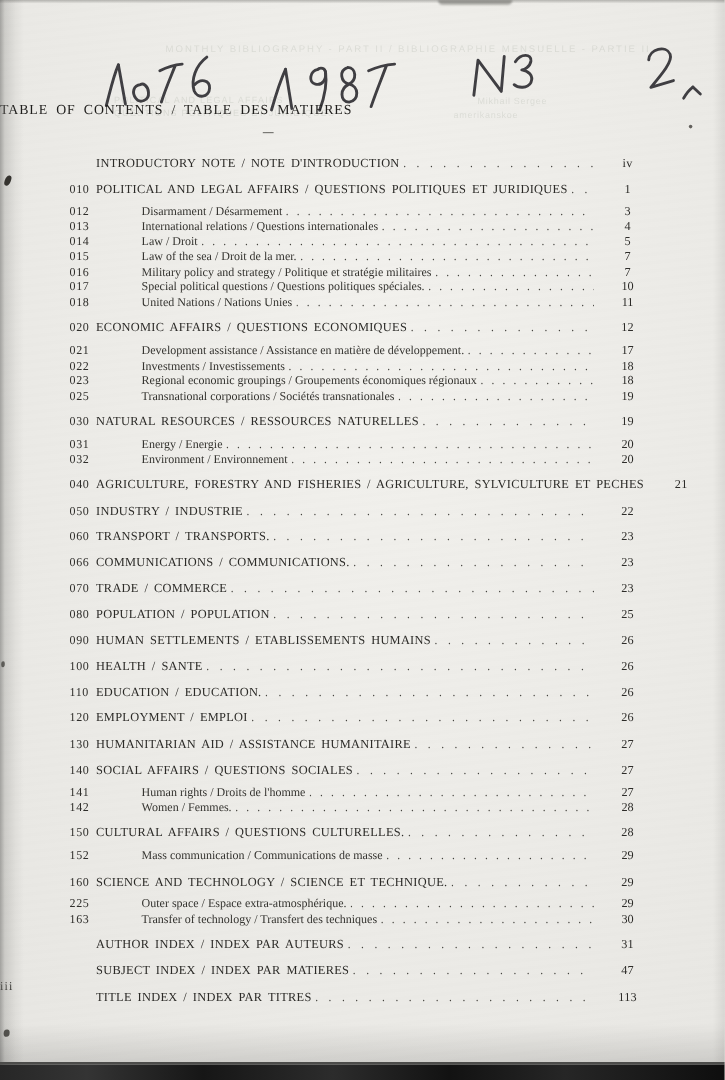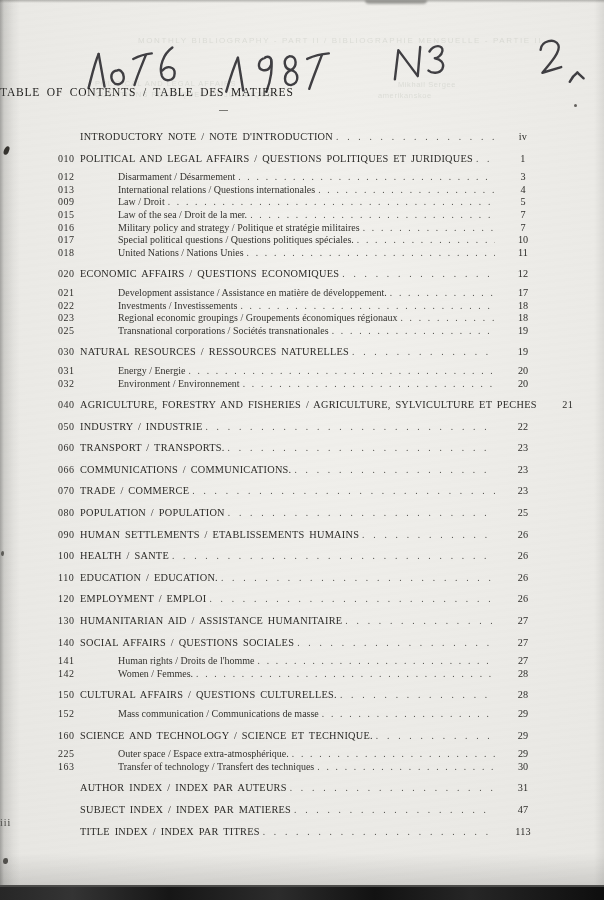--- a/index.html
+++ b/index.html
@@ -144,21 +144,21 @@
         <span class="leader"></span>
         <span class="pagenum">3</span>
       </div>
       <div class="row sub">
         <span class="code">013</span>
         <span class="label">International relations / Questions internationales</span>
         <span class="leader"></span>
         <span class="pagenum">4</span>
       </div>
       <div class="row sub">
-        <span class="code">009</span>
+        <span class="code">014</span>
         <span class="label">Law / Droit</span>
         <span class="leader"></span>
         <span class="pagenum">5</span>
       </div>
       <div class="row sub">
         <span class="code">015</span>
         <span class="label">Law of the sea / Droit de la mer.</span>
         <span class="leader"></span>
         <span class="pagenum">7</span>
       </div>

